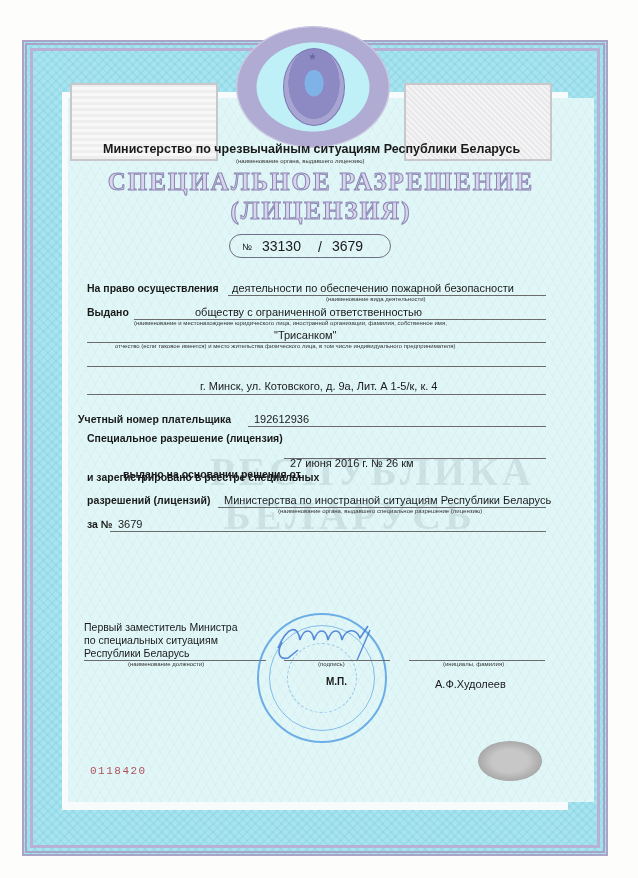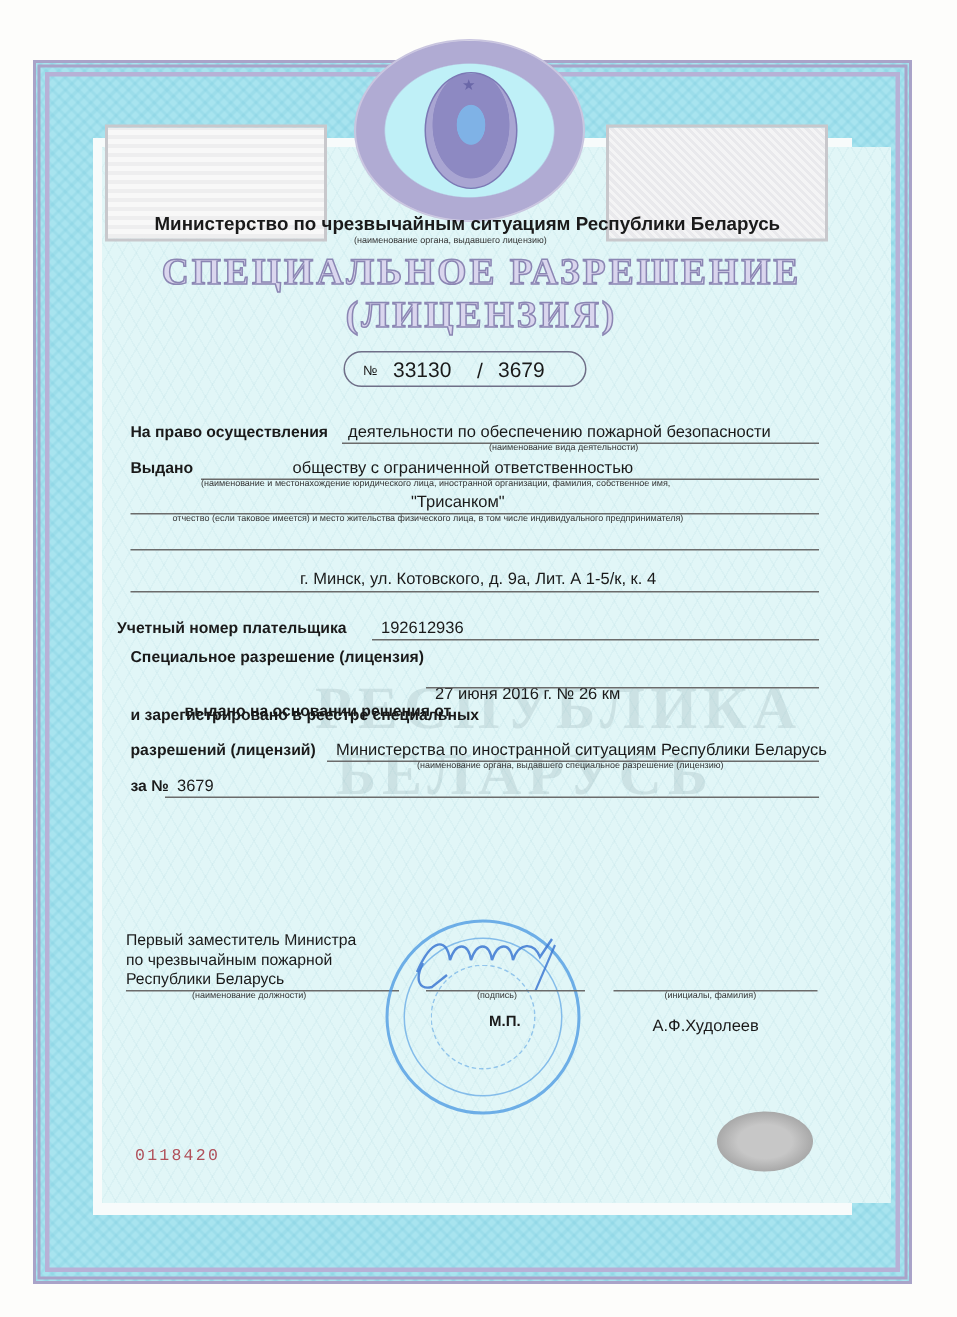--- a/index.html
+++ b/index.html
@@ -155,21 +155,21 @@
 <div class="t lbl" style="left:87px;top:494px;">разрешений (лицензий)</div>
 <div class="t val" style="left:224px;top:494px;">Министерства по иностранной ситуациям Республики Беларусь</div>
 <div class="line" style="left:218px;top:507px;width:328px;"></div>
 <div class="t caption" style="left:278px;top:508px;">(наименование органа, выдавшего специальное разрешение (лицензию)</div>
 
 <div class="t lbl" style="left:87px;top:518px;">за №</div>
 <div class="t val" style="left:118px;top:518px;">3679</div>
 <div class="line" style="left:110px;top:531px;width:436px;"></div>
 
 <div class="t val" style="left:84px;top:621px;font-size:10.5px;">Первый заместитель Министра</div>
-<div class="t val" style="left:84px;top:634px;font-size:10.5px;">по чрезвычайным пожарной</div>
+<div class="t val" style="left:84px;top:634px;font-size:10.5px;">по специальных ситуациям</div>
 <div class="t val" style="left:84px;top:647px;font-size:10.5px;">Республики Беларусь</div>
 <div class="line" style="left:84px;top:660px;width:182px;"></div>
 <div class="t caption" style="left:128px;top:661px;">(наименование должности)</div>
 
 <div class="stamp"></div>
 <svg class="signature" viewBox="0 0 110 40">
   <path d="M10 28 C 20 5, 30 5, 32 20 C 36 8, 44 8, 46 20 C 50 8, 58 8, 60 20 C 64 8, 72 8, 74 20 C 78 8, 88 8, 92 18 L 100 6 M 14 22 C 8 34, 12 40, 20 38 L 30 30" fill="none" stroke="rgba(60,120,210,0.85)" stroke-width="1.6"></path>
   <path d="M102 10 L 84 52" stroke="rgba(60,120,210,0.85)" stroke-width="1.4" fill="none"></path>
 </svg>
 

